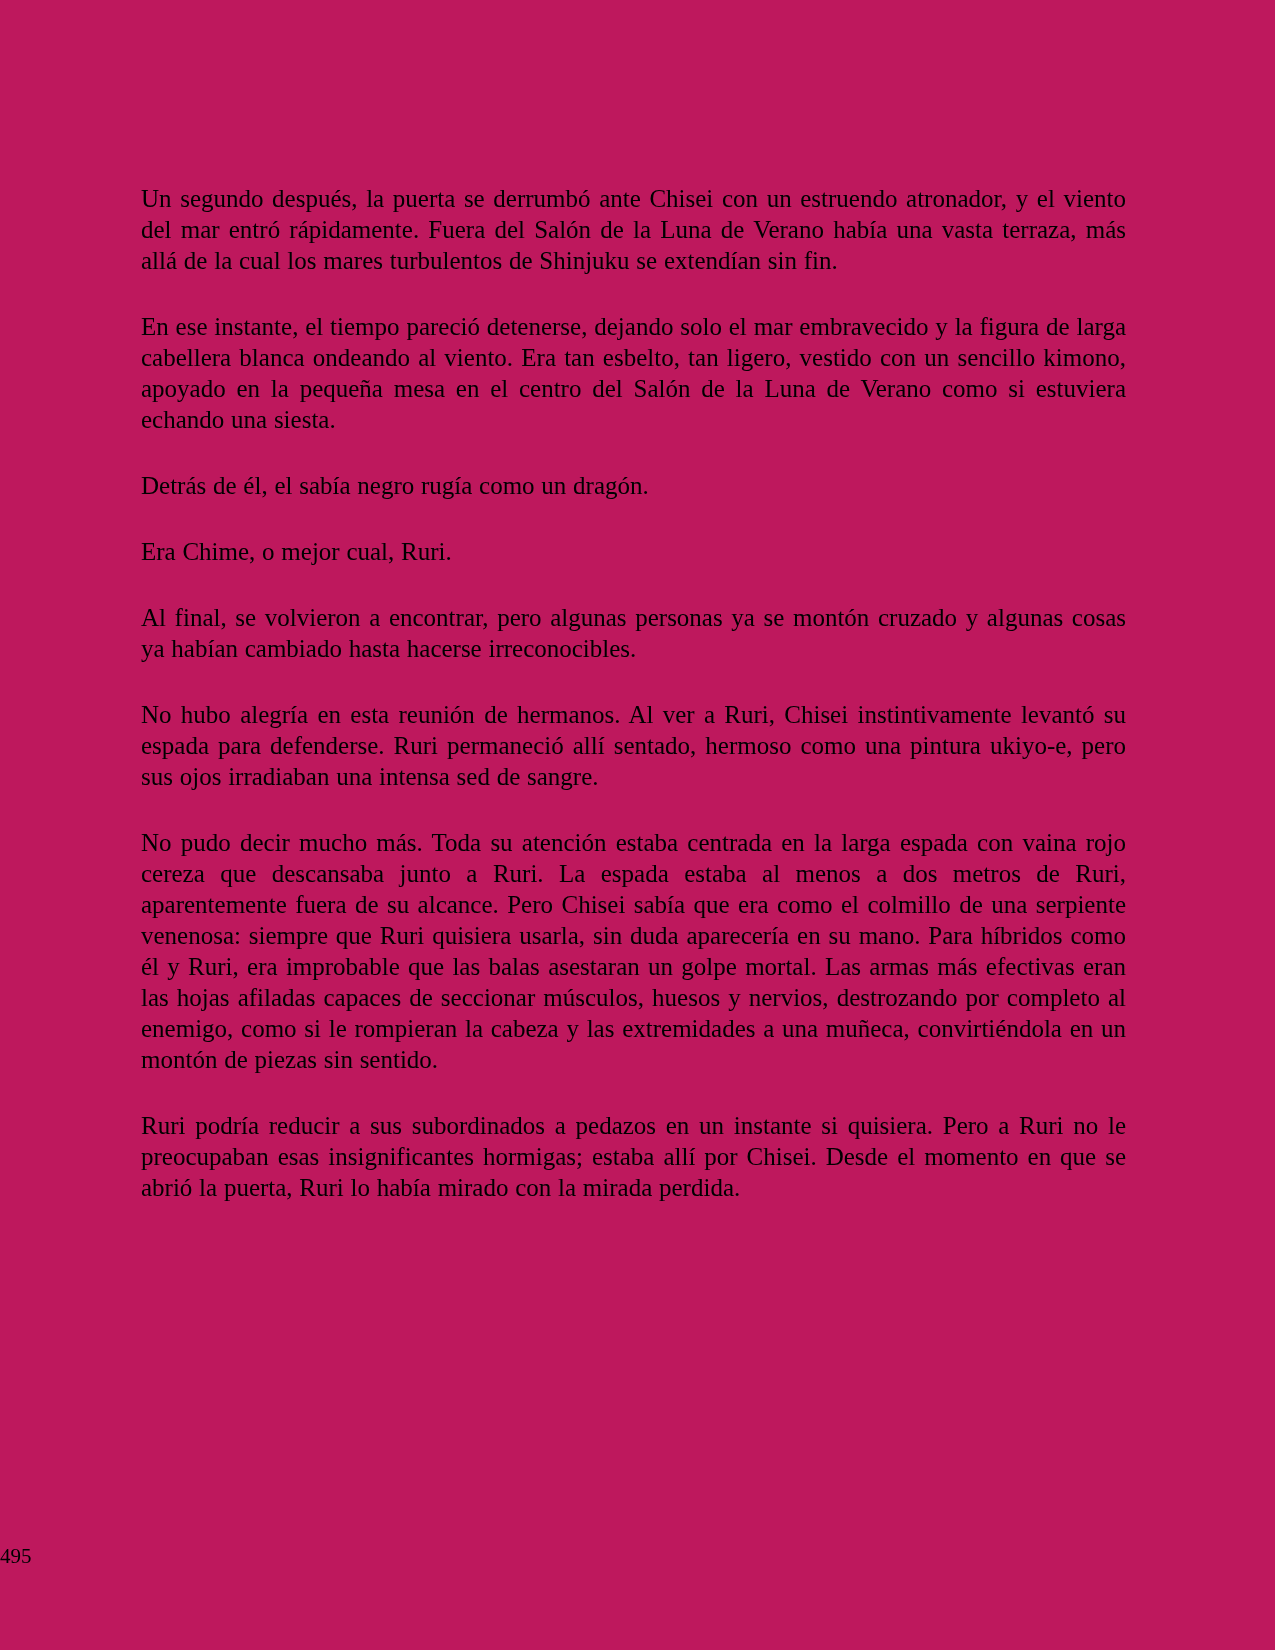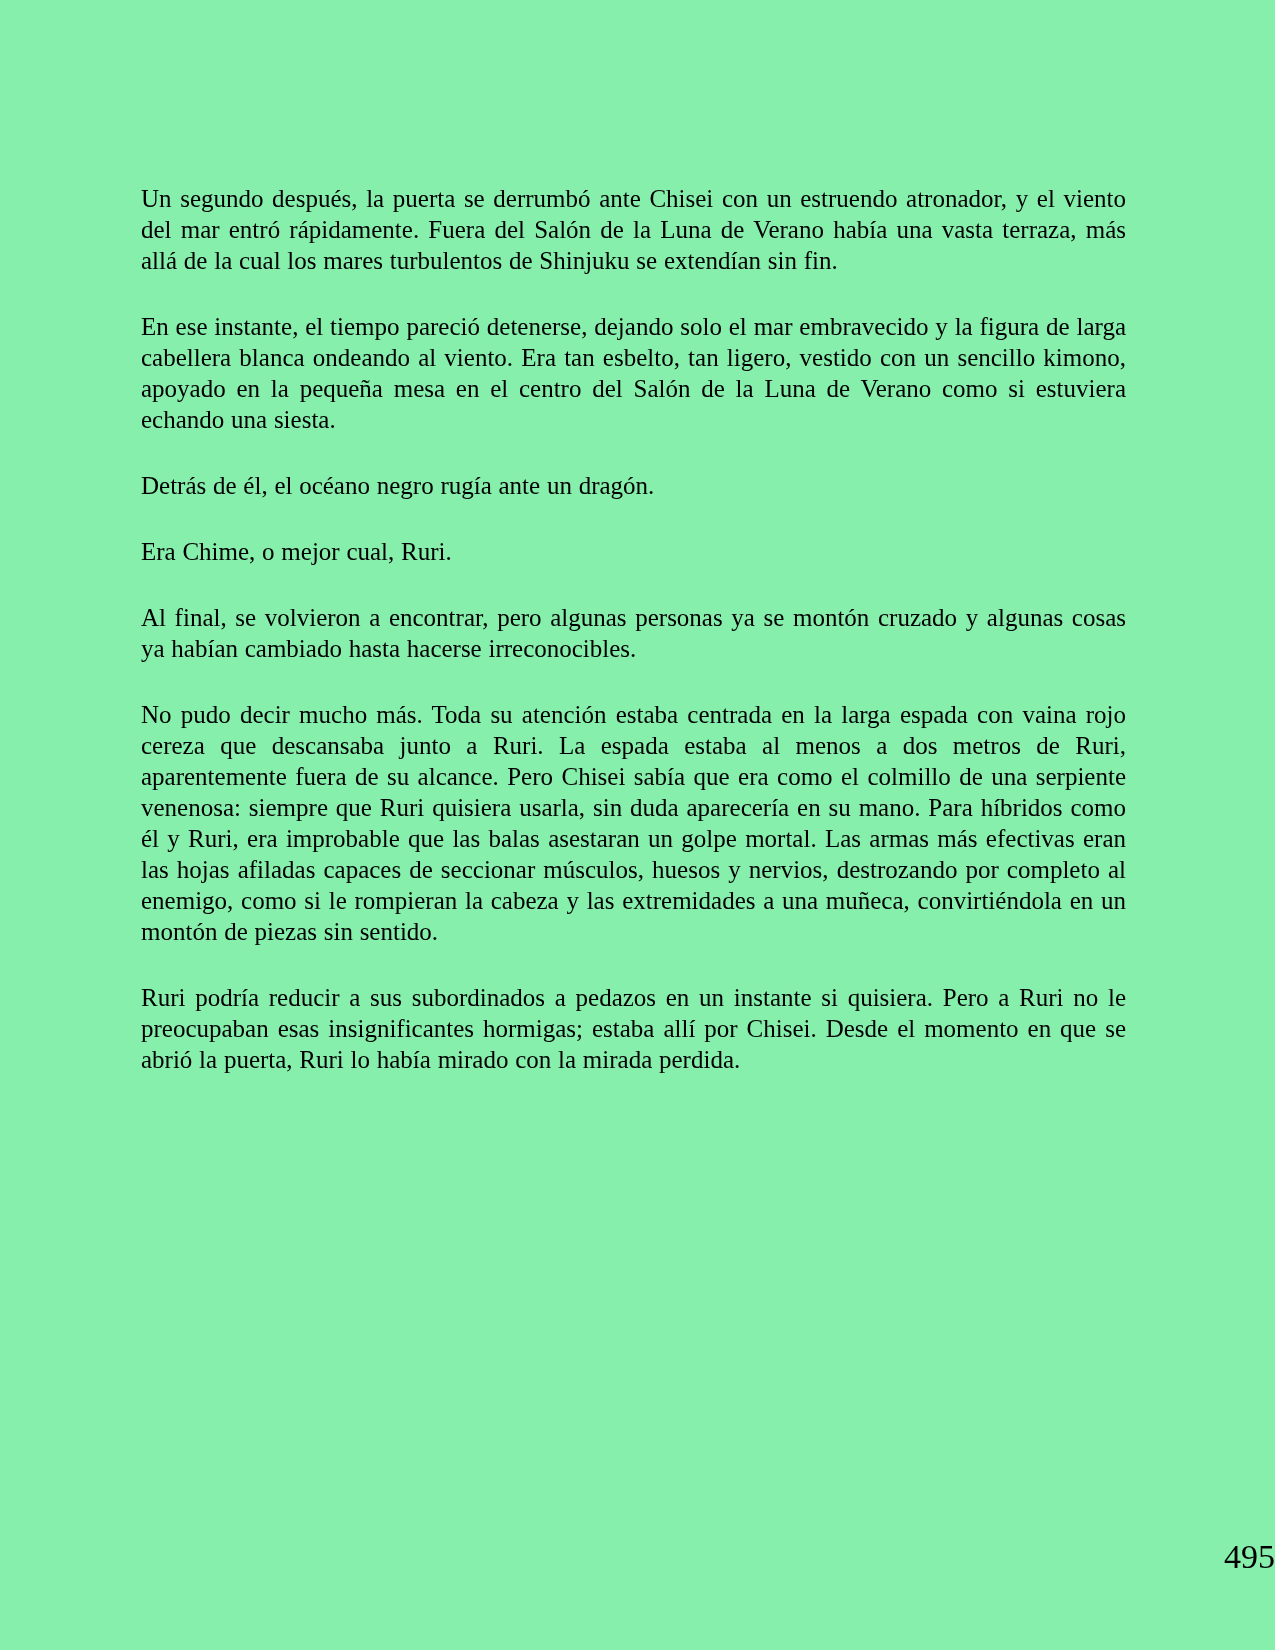--- a/index.html
+++ b/index.html
@@ -11,21 +11,21 @@
     width: 1275px;
     height: 1650px;
     position: relative;
     overflow: hidden;
     font-family: "Liberation Serif", serif;
     color: #000000;
   }
   .page {
     position: absolute;
     inset: 0;
-    background: #86efac;
+    background: #be185d;
   }
   .text-block {
     position: absolute;
     left: 141px;
     top: 183px;
     width: 985px;
   }
   .text-block p {
     margin: 0 0 35px 0;
     font-size: 25px;
@@ -35,32 +35,33 @@
     word-spacing: 0.02em;
   }
   .text-block p:last-child {
     margin-bottom: 12px;
   }
   .page-number {
     position: absolute;
     top: 1541px;
     left: 0;
     width: 100%;
-    text-align: right;
-    font-size: 34px;
+    text-align: left;
+    font-size: 21px;
     line-height: 31px;
   }
 </style>
 </head>
 <body>
 
 <div class="page">
   <div class="text-block">
     <p>Un segundo después, la puerta se derrumbó ante Chisei con un estruendo atronador, y el viento del mar entró rápidamente. Fuera del Salón de la Luna de Verano había una vasta terraza, más allá de la cual los mares turbulentos de Shinjuku se extendían sin fin.</p>
     <p>En ese instante, el tiempo pareció detenerse, dejando solo el mar embravecido y la figura de larga cabellera blanca ondeando al viento. Era tan esbelto, tan ligero, vestido con un sencillo kimono, apoyado en la pequeña mesa en el centro del Salón de la Luna de Verano como si estuviera echando una siesta.</p>
-    <p>Detrás de él, el océano negro rugía ante un dragón.</p>
+    <p>Detrás de él, el sabía negro rugía como un dragón.</p>
     <p>Era Chime, o mejor cual, Ruri.</p>
     <p>Al final, se volvieron a encontrar, pero algunas personas ya se montón cruzado y algunas cosas ya habían cambiado hasta hacerse irreconocibles.</p>
+    <p>No hubo alegría en esta reunión de hermanos. Al ver a Ruri, Chisei instintivamente levantó su espada para defenderse. Ruri permaneció allí sentado, hermoso como una pintura ukiyo-e, pero sus ojos irradiaban una intensa sed de sangre.</p>
     <p>No pudo decir mucho más. Toda su atención estaba centrada en la larga espada con vaina rojo cereza que descansaba junto a Ruri. La espada estaba al menos a dos metros de Ruri, aparentemente fuera de su alcance. Pero Chisei sabía que era como el colmillo de una serpiente venenosa: siempre que Ruri quisiera usarla, sin duda aparecería en su mano. Para híbridos como él y Ruri, era improbable que las balas asestaran un golpe mortal. Las armas más efectivas eran las hojas afiladas capaces de seccionar músculos, huesos y nervios, destrozando por completo al enemigo, como si le rompieran la cabeza y las extremidades a una muñeca, convirtiéndola en un montón de piezas sin sentido.</p>
     <p>Ruri podría reducir a sus subordinados a pedazos en un instante si quisiera. Pero a Ruri no le preocupaban esas insignificantes hormigas; estaba allí por Chisei. Desde el momento en que se abrió la puerta, Ruri lo había mirado con la mirada perdida.</p>
   </div>
   <div class="page-number">495</div>
 </div>
 
 </body></html>

